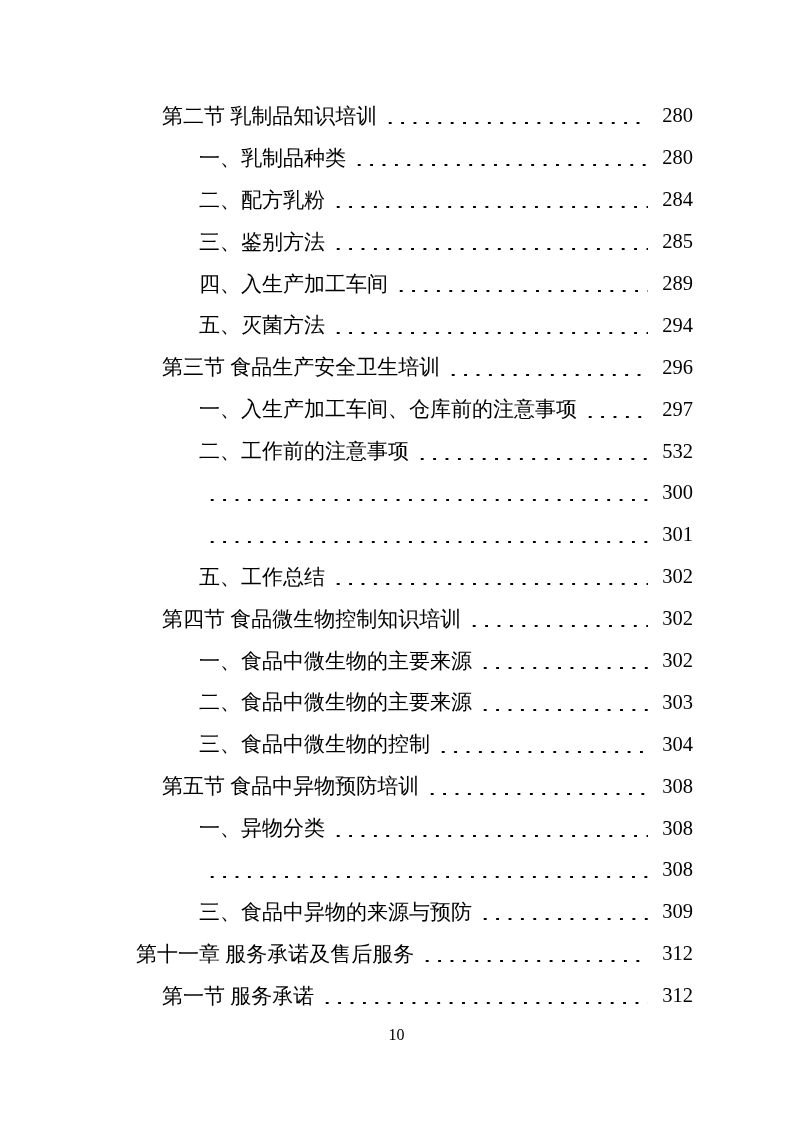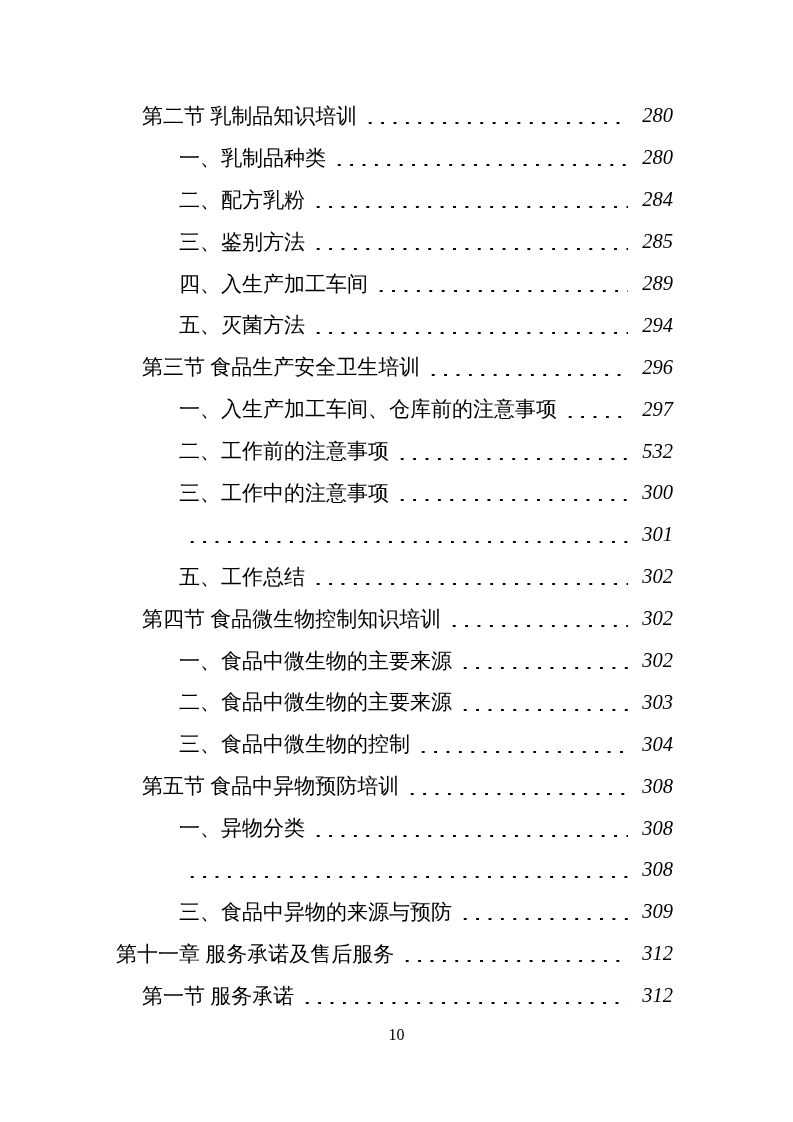--- a/index.html
+++ b/index.html
@@ -12,21 +12,21 @@
     width: 793px;
     height: 1122px;
     background: #ffffff;
     color: #000000;
     font-family: "Liberation Serif", "DejaVu Serif", serif;
     overflow: hidden;
   }
   .toc {
     position: absolute;
     top: 95px;
-    left: 116px;
+    left: 136px;
     width: 557px;
   }
   .row {
     display: flex;
     align-items: center;
     height: 41.9px;
     font-size: 21px;
     white-space: nowrap;
   }
   .row.chapter { padding-left: 0; }
@@ -42,21 +42,20 @@
     position: relative;
     top: 2px;
     background-image: radial-gradient(circle, #000 1.15px, rgba(0,0,0,0) 1.5px);
     background-size: 12.4px 10px;
     background-repeat: repeat-x;
     background-position: left bottom;
   }
   .pagenum {
     font-size: 20.5px;
     margin-left: 10px;
-    font-style: italic;
   }
   .folio {
     position: absolute;
     top: 1026px;
     left: 0;
     width: 100%;
     text-align: center;
     font-size: 16px;
   }
 </style>
@@ -104,21 +103,20 @@
         <span class="label">一、入生产加工车间、仓库前的注意事项</span>
         <span class="leader"></span>
         <span class="pagenum">297</span>
       </div>
       <div class="row item">
         <span class="label">二、工作前的注意事项</span>
         <span class="leader"></span>
         <span class="pagenum">532</span>
       </div>
       <div class="row item">
-        <span class="label">三、工作中的注意事项</span>
         <span class="leader"></span>
         <span class="pagenum">300</span>
       </div>
       <div class="row item">
         <span class="leader"></span>
         <span class="pagenum">301</span>
       </div>
       <div class="row item">
         <span class="label">五、工作总结</span>
         <span class="leader"></span>

